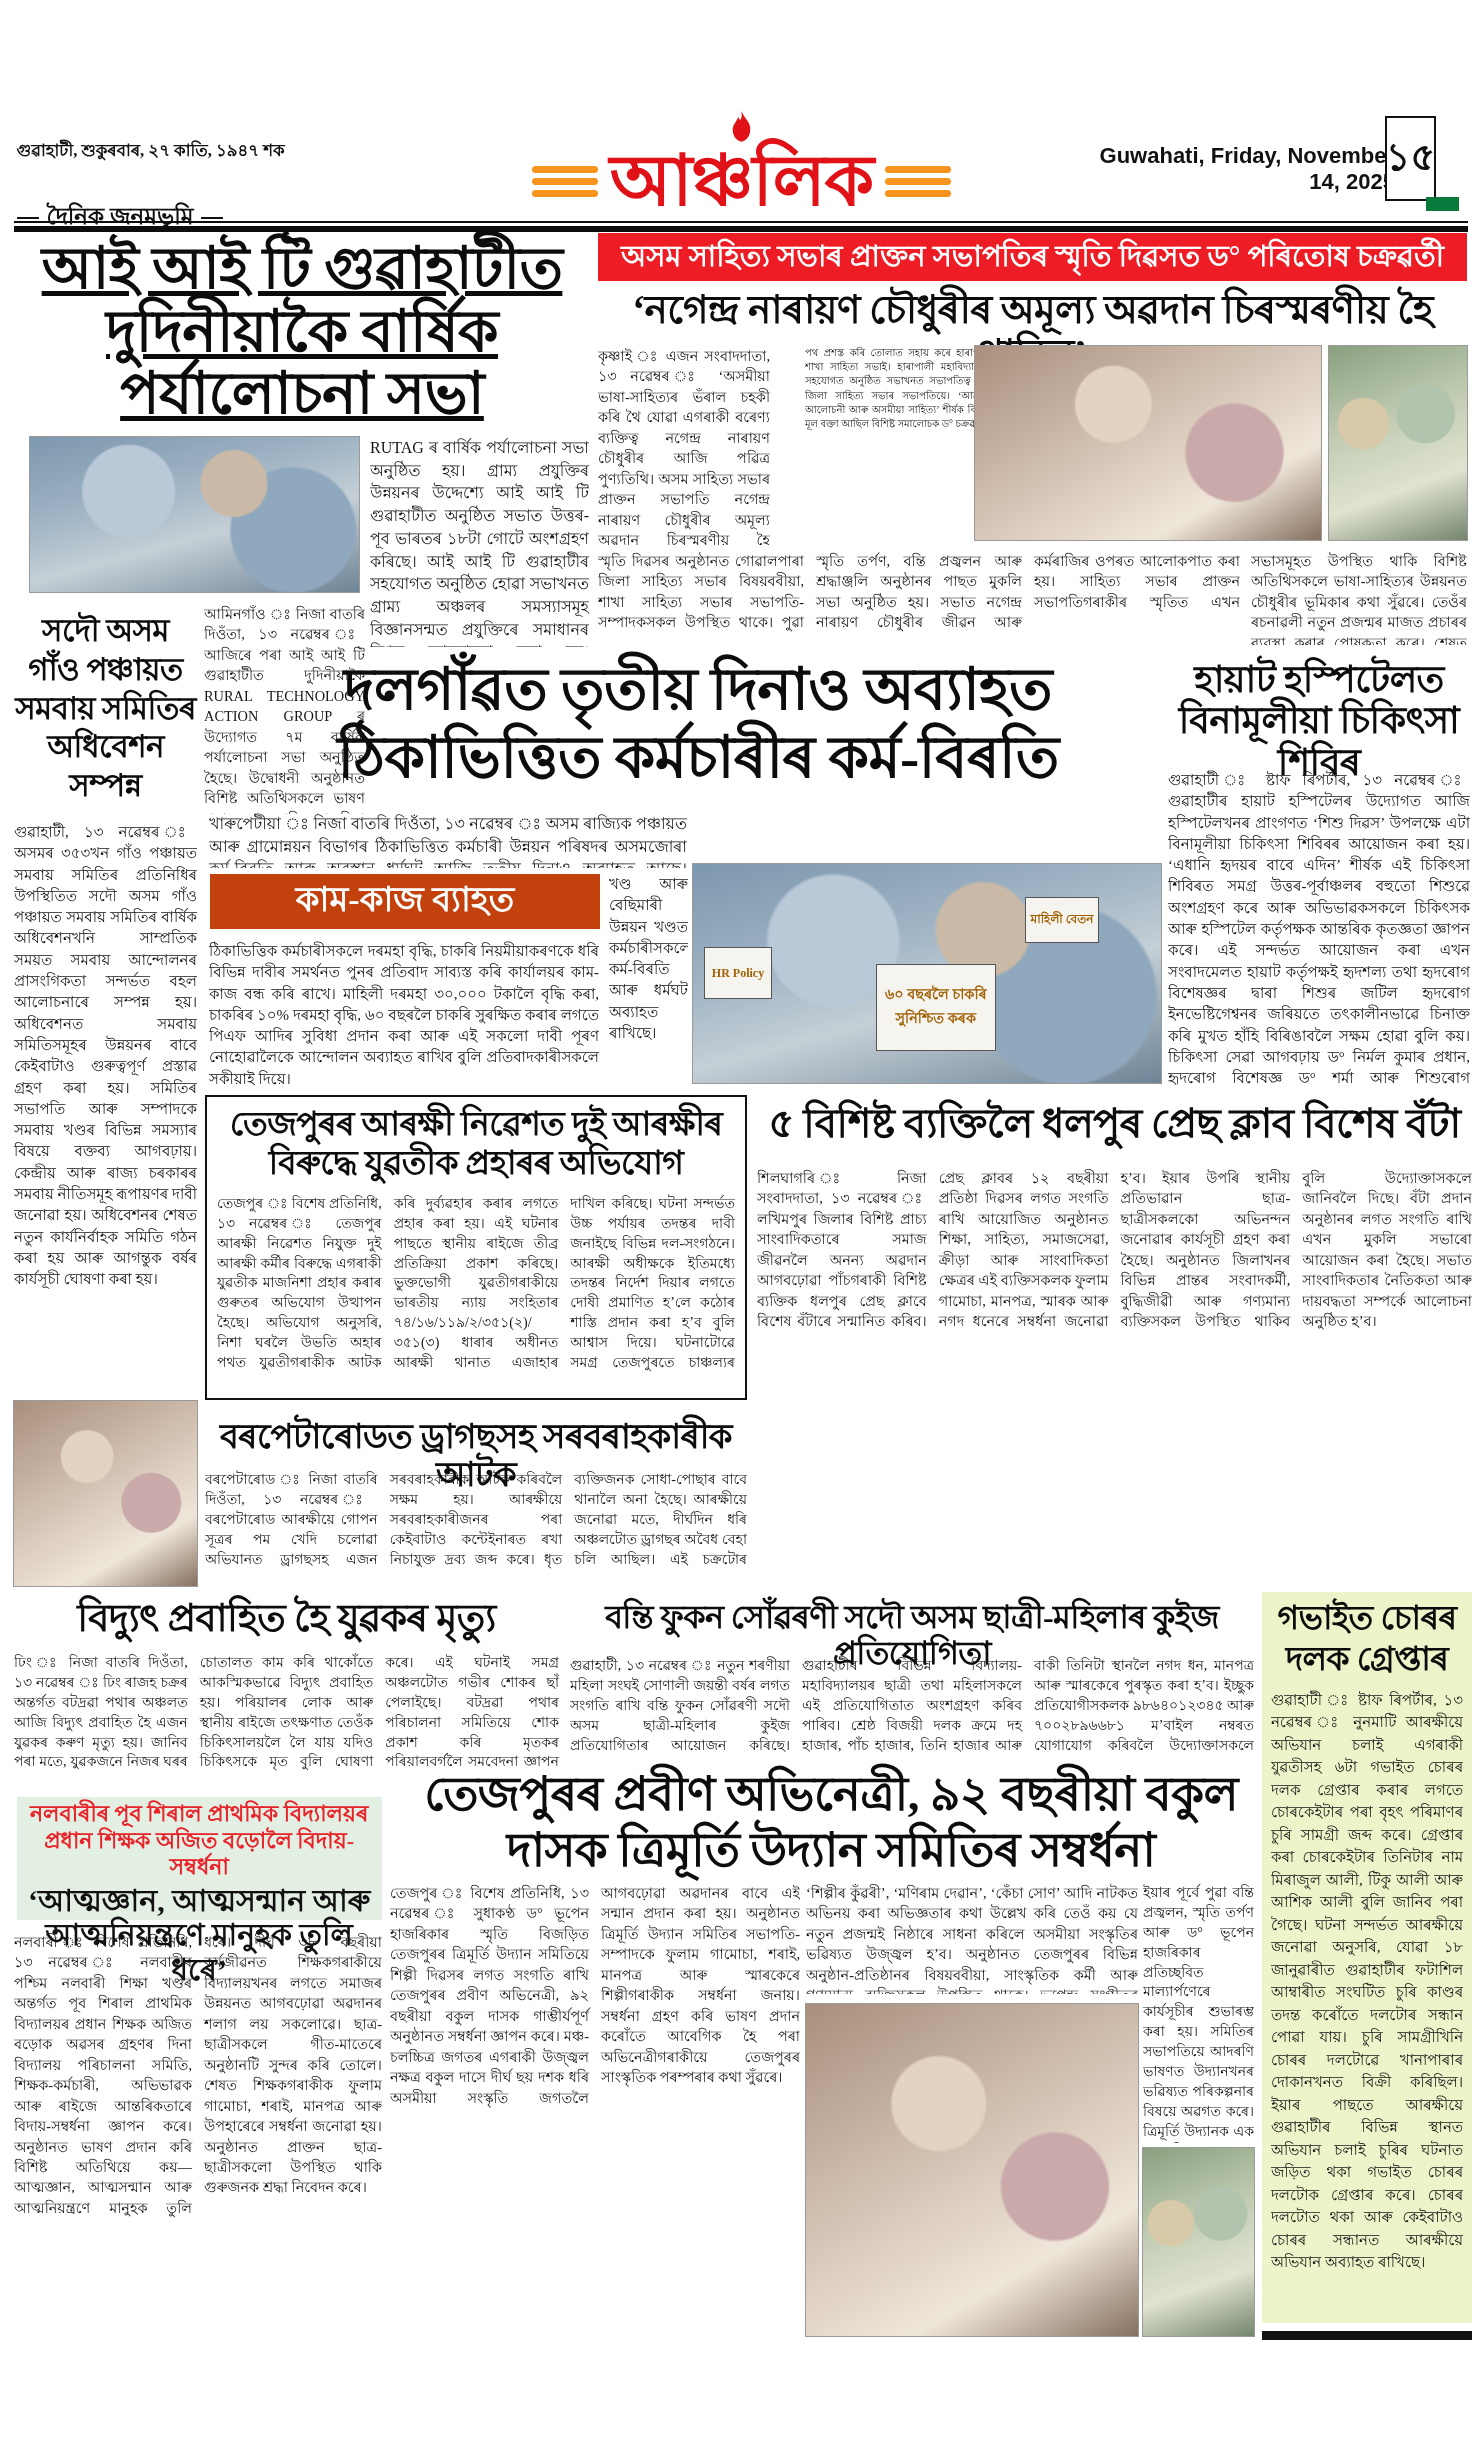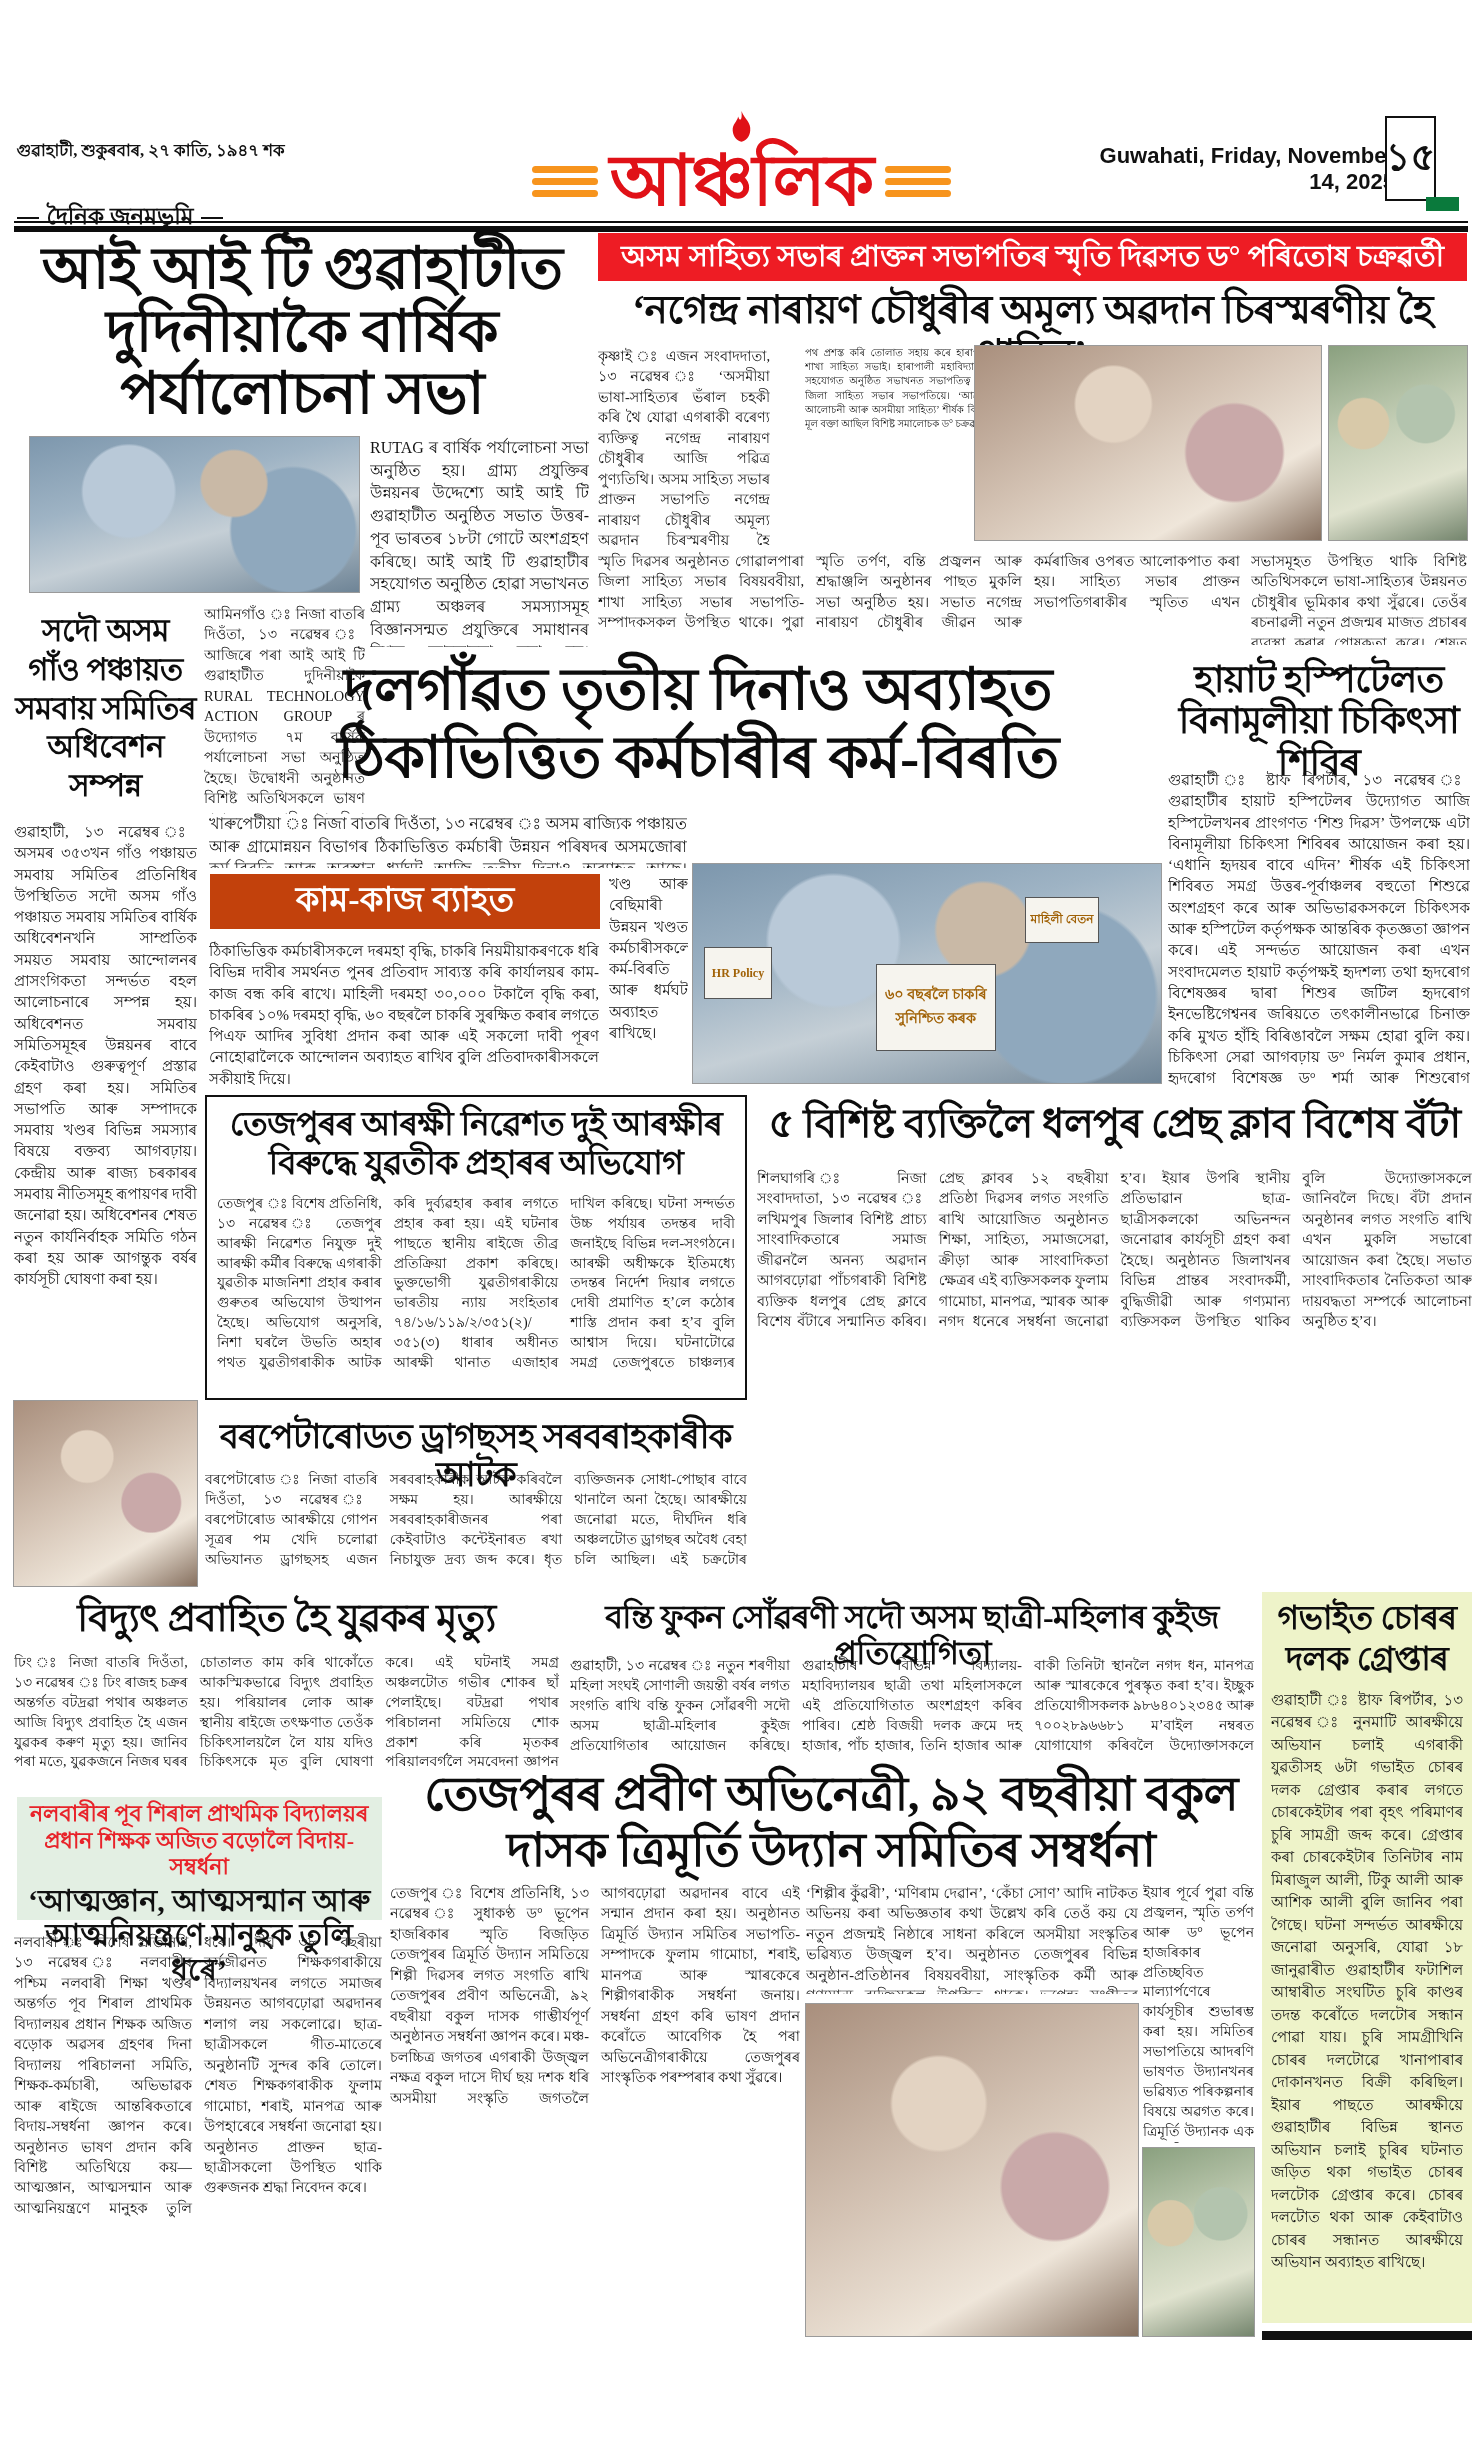--- a/index.html
+++ b/index.html
@@ -68,21 +68,21 @@
 
   <div class="abs" style="left:1385px;top:116px;width:47px;height:81px;border:2.2px solid #111;background:#fff;
        display:flex;align-items:center;justify-content:center;font-size:38px;font-weight:800;">
     <span>১৫</span>
   </div>
   <div class="abs" style="left:1426px;top:197px;width:33px;height:14.4px;background:#0a7a3c;"></div>
 
   <div class="abs rule-double" style="left:14px;top:221px;width:1454px;"></div>
 
   <div class="abs" style="left:14px;top:238px;width:576px;">
-    <div class="hl" style="font-size:58px;line-height:1.08;">আই আই টি গুৱাহাটীত দুদিনীয়াকৈ বাৰ্ষিক পৰ্যালোচনা সভা</div>
+    <div class="hl" style="font-size:58px;line-height:1.08;text-decoration:underline;">আই আই টি গুৱাহাটীত দুদিনীয়াকৈ বাৰ্ষিক পৰ্যালোচনা সভা</div>
   </div>
   <div class="abs photo" style="left:30px;top:437px;width:329px;height:155px;"></div>
   <div class="abs body-txt" style="left:370px;top:437px;width:219px;height:210px;font-size:16px;">RUTAG ৰ বাৰ্ষিক পৰ্যালোচনা সভা অনুষ্ঠিত হয়। গ্ৰাম্য প্ৰযুক্তিৰ উন্নয়নৰ উদ্দেশ্যে আই আই টি গুৱাহাটীত অনুষ্ঠিত সভাত উত্তৰ-পূব ভাৰতৰ ১৮টা গোটে অংশগ্ৰহণ কৰিছে। আই আই টি গুৱাহাটীৰ সহযোগত অনুষ্ঠিত হোৱা সভাখনত গ্ৰাম্য অঞ্চলৰ সমস্যাসমূহ বিজ্ঞানসন্মত প্ৰযুক্তিৰে সমাধানৰ দিশত আলোচনা কৰা হয়। কেইবাখনো গৱেষণা-পত্ৰ উপস্থাপন কৰাৰ লগতে নতুন প্ৰযুক্তিৰ প্ৰদৰ্শনীও অনুষ্ঠিত হয়।</div>
 
   <div class="abs hl" style="left:14px;top:612px;width:183px;font-size:31px;line-height:1.25;">সদৌ অসম গাঁও পঞ্চায়ত সমবায় সমিতিৰ অধিবেশন সম্পন্ন</div>
   <div class="abs body-txt" style="left:14px;top:822px;width:183px;height:570px;font-size:15px;">গুৱাহাটী, ১৩ নৱেম্বৰ ঃ অসমৰ ৩৫৩খন গাঁও পঞ্চায়ত সমবায় সমিতিৰ প্ৰতিনিধিৰ উপস্থিতিত সদৌ অসম গাঁও পঞ্চায়ত সমবায় সমিতিৰ বাৰ্ষিক অধিবেশনখনি সাম্প্ৰতিক সময়ত সমবায় আন্দোলনৰ প্ৰাসংগিকতা সন্দৰ্ভত বহল আলোচনাৰে সম্পন্ন হয়। অধিবেশনত সমবায় সমিতিসমূহৰ উন্নয়নৰ বাবে কেইবাটাও গুৰুত্বপূৰ্ণ প্ৰস্তাৱ গ্ৰহণ কৰা হয়। সমিতিৰ সভাপতি আৰু সম্পাদকে সমবায় খণ্ডৰ বিভিন্ন সমস্যাৰ বিষয়ে বক্তব্য আগবঢ়ায়। কেন্দ্ৰীয় আৰু ৰাজ্য চৰকাৰৰ সমবায় নীতিসমূহ ৰূপায়ণৰ দাবী জনোৱা হয়। অধিবেশনৰ শেষত নতুন কাৰ্যনিৰ্বাহক সমিতি গঠন কৰা হয় আৰু আগন্তুক বৰ্ষৰ কাৰ্যসূচী ঘোষণা কৰা হয়।</div>
   <div class="abs photo3" style="left:14px;top:1401px;width:183px;height:185px;"></div>
 
   <div class="abs body-txt" style="left:204px;top:604px;width:161px;height:210px;font-size:14.4px;">আমিনগাঁও ঃ নিজা বাতৰি দিওঁতা, ১৩ নৱেম্বৰ ঃ আজিৰে পৰা আই আই টি গুৱাহাটীত দুদিনীয়াকৈ RURAL TECHNOLOGY ACTION GROUP ৰ উদ্যোগত ৭ম বাৰ্ষিক পৰ্যালোচনা সভা অনুষ্ঠিত হৈছে। উদ্বোধনী অনুষ্ঠানত বিশিষ্ট অতিথিসকলে ভাষণ প্ৰদান কৰে। আজি প্ৰথম দিনা প্ৰদৰ্শনীও মুকলি কৰা হয়। কাইলৈ সামৰণি পৰিব।</div>
 

